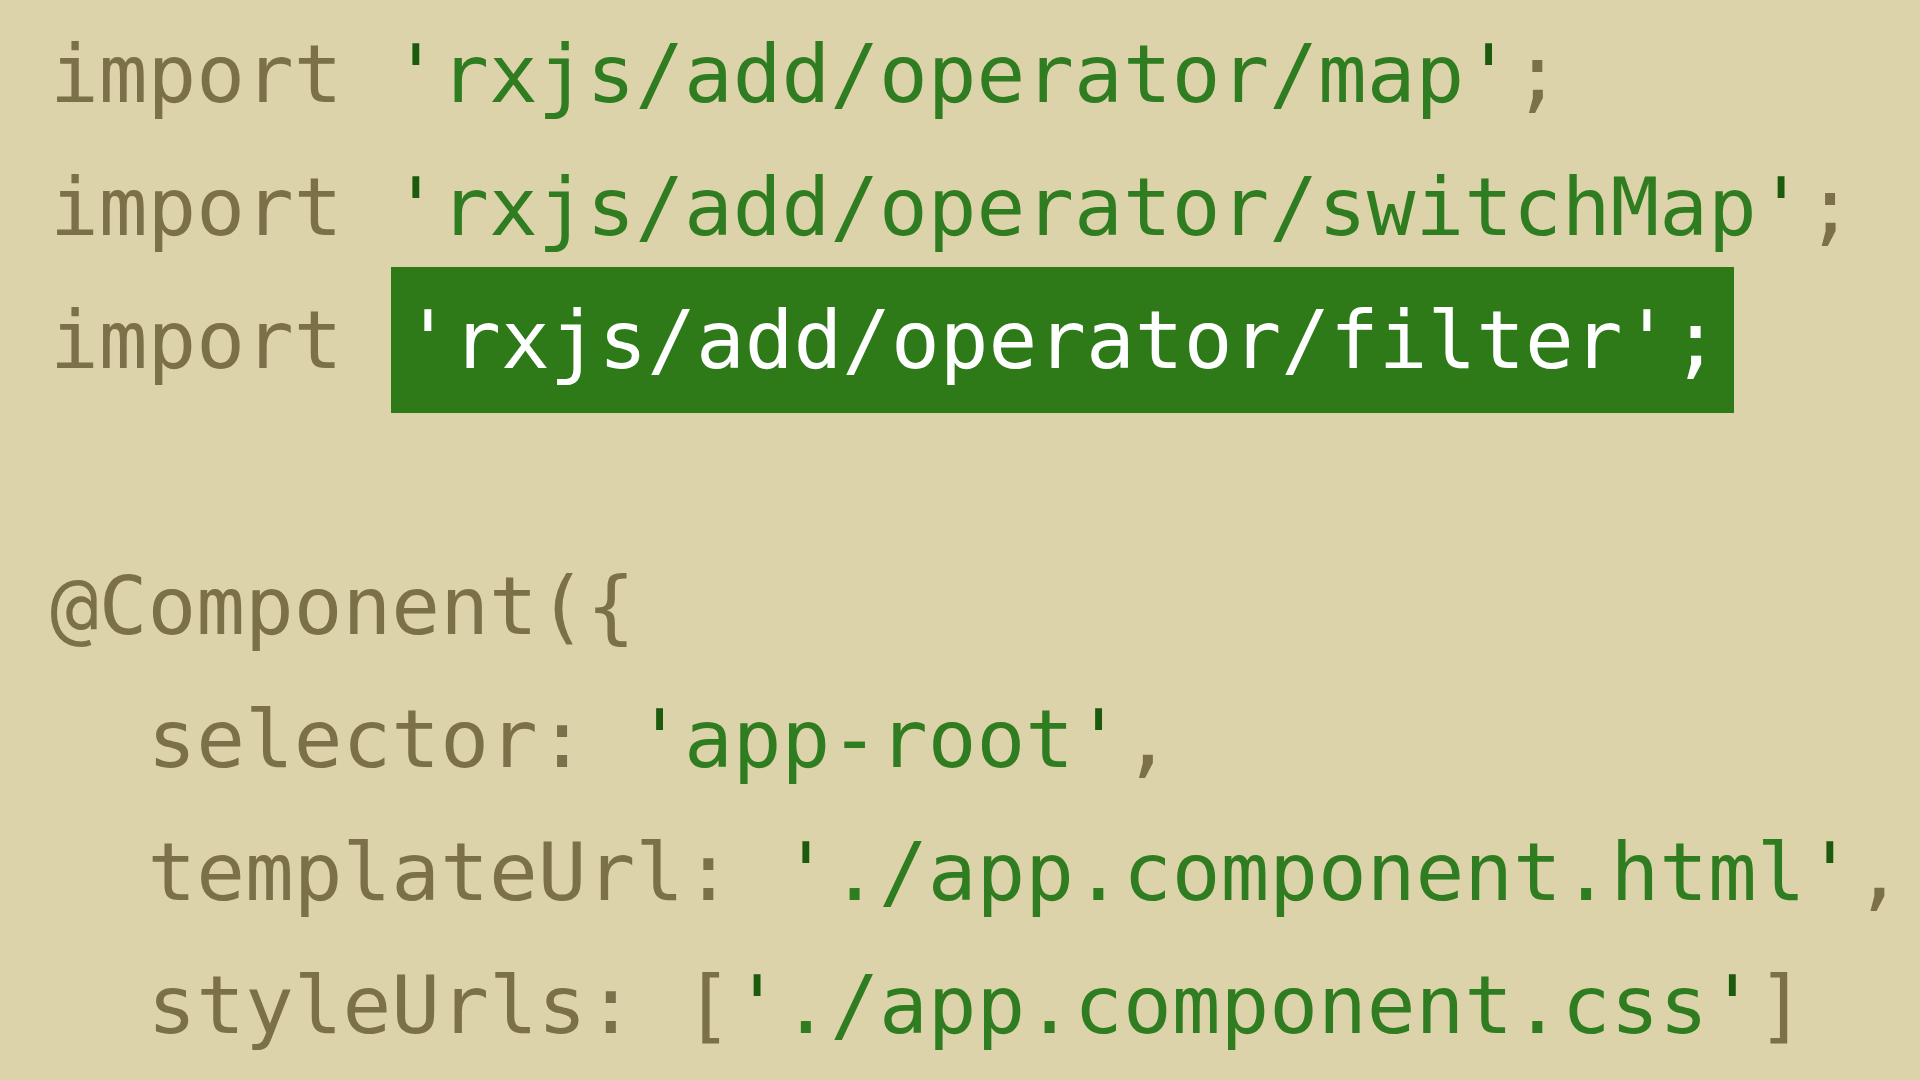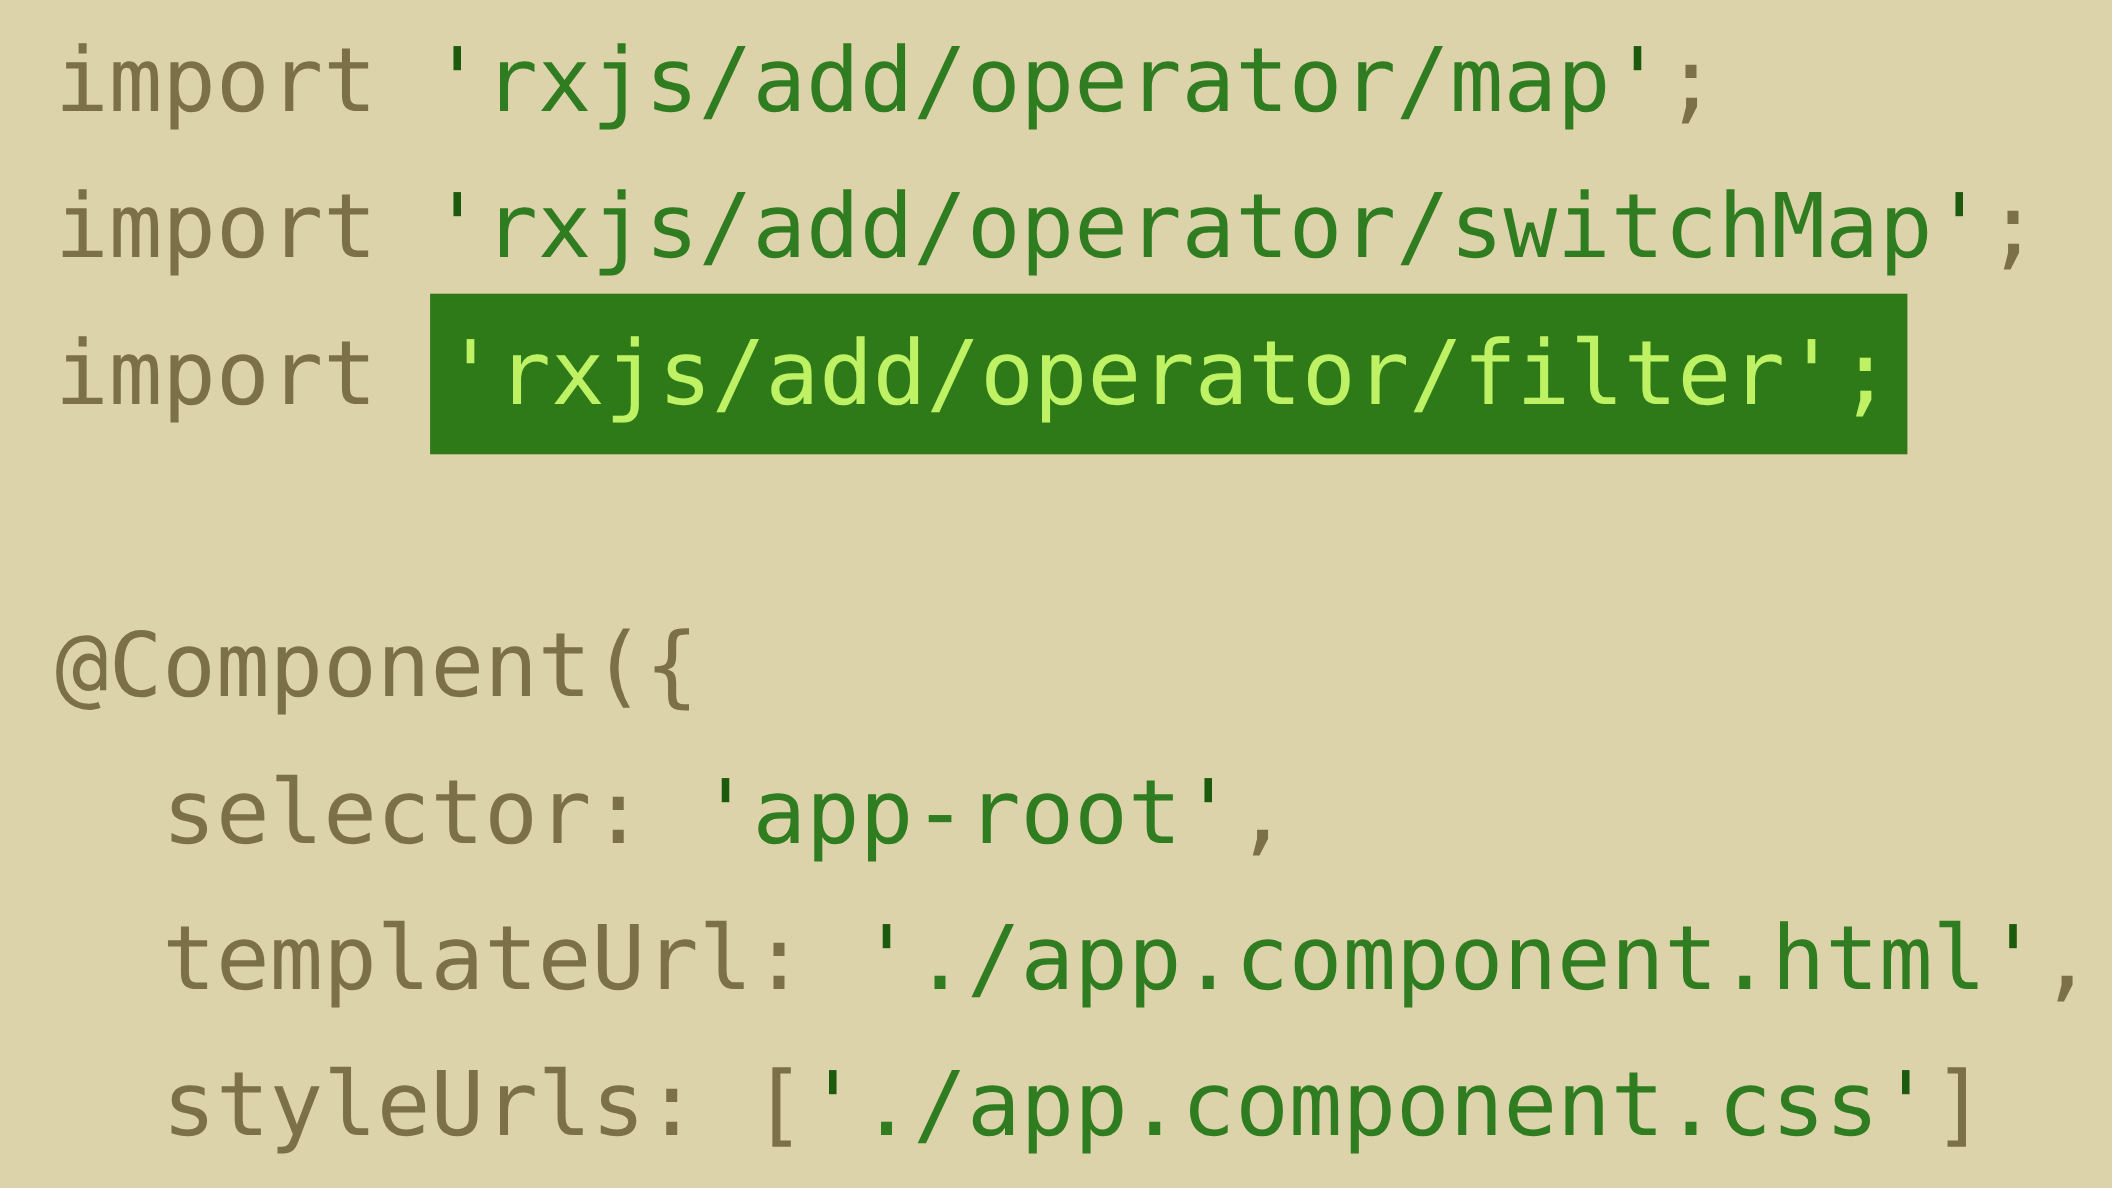--- a/index.html
+++ b/index.html
@@ -23,21 +23,21 @@
     white-space: pre;
   }
   .code-line {
     height: 133px;
   }
   .seg-plain  { color: #7c7049; }
   .seg-string { color: #2f7d20; }
   .seg-quote  { color: #1c5a0e; }
   .seg-highlight {
     background: #2e7a18;
-    color: #bef264;
+    color: #ffffff;
     padding: 26px 14px 26px 12px;
     text-align: center;
   }
 </style>
 </head>
 <body>
 
 <div class="code-surface"><div class="code-line"><span class="seg-plain">import </span><span class="seg-quote">'</span><span class="seg-string">rxjs/add/operator/map</span><span class="seg-quote">'</span><span class="seg-plain">;</span></div><div class="code-line"><span class="seg-plain">import </span><span class="seg-quote">'</span><span class="seg-string">rxjs/add/operator/switchMap</span><span class="seg-quote">'</span><span class="seg-plain">;</span></div><div class="code-line"><span class="seg-plain">import </span><span class="seg-highlight">'rxjs/add/operator/filter';</span></div><div class="code-line"></div><div class="code-line"><span class="seg-plain">@Component({</span></div><div class="code-line"><span class="seg-plain">  selector: </span><span class="seg-quote">'</span><span class="seg-string">app-root</span><span class="seg-quote">'</span><span class="seg-plain">,</span></div><div class="code-line"><span class="seg-plain">  templateUrl: </span><span class="seg-quote">'</span><span class="seg-string">./app.component.html</span><span class="seg-quote">'</span><span class="seg-plain">,</span></div><div class="code-line"><span class="seg-plain">  styleUrls: [</span><span class="seg-quote">'</span><span class="seg-string">./app.component.css</span><span class="seg-quote">'</span><span class="seg-plain">]</span></div></div>
 
 </body></html>

